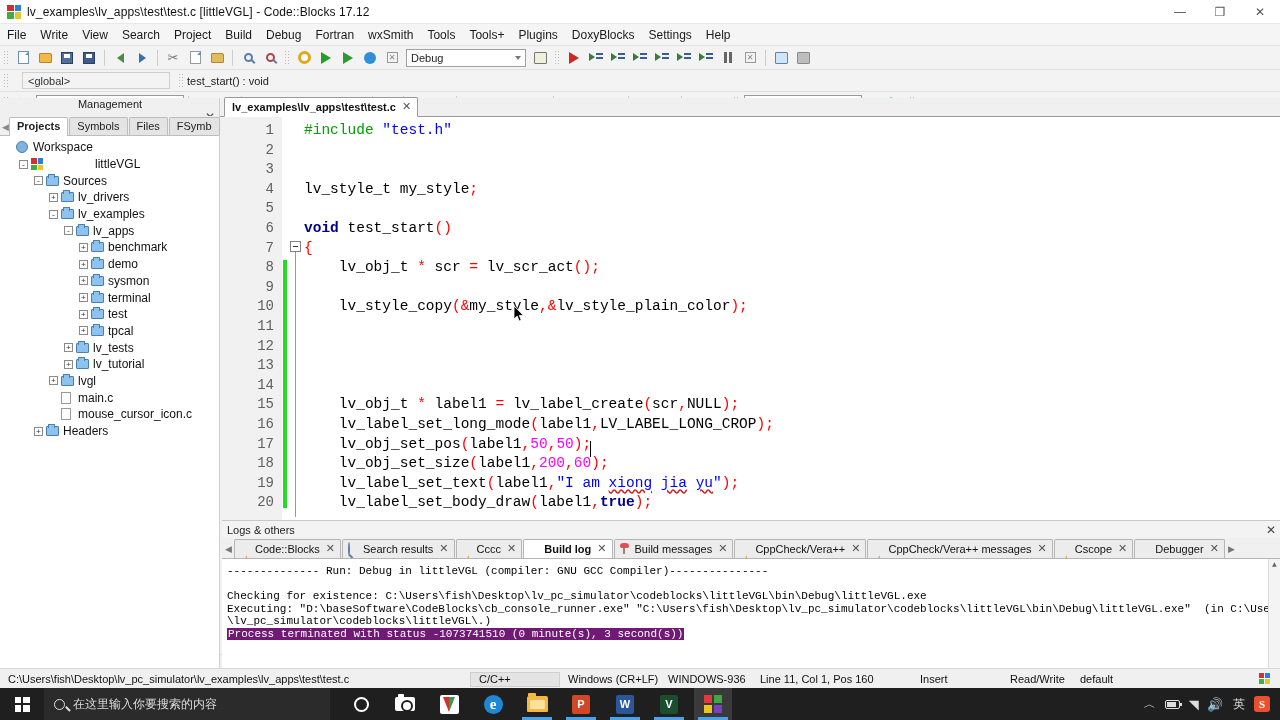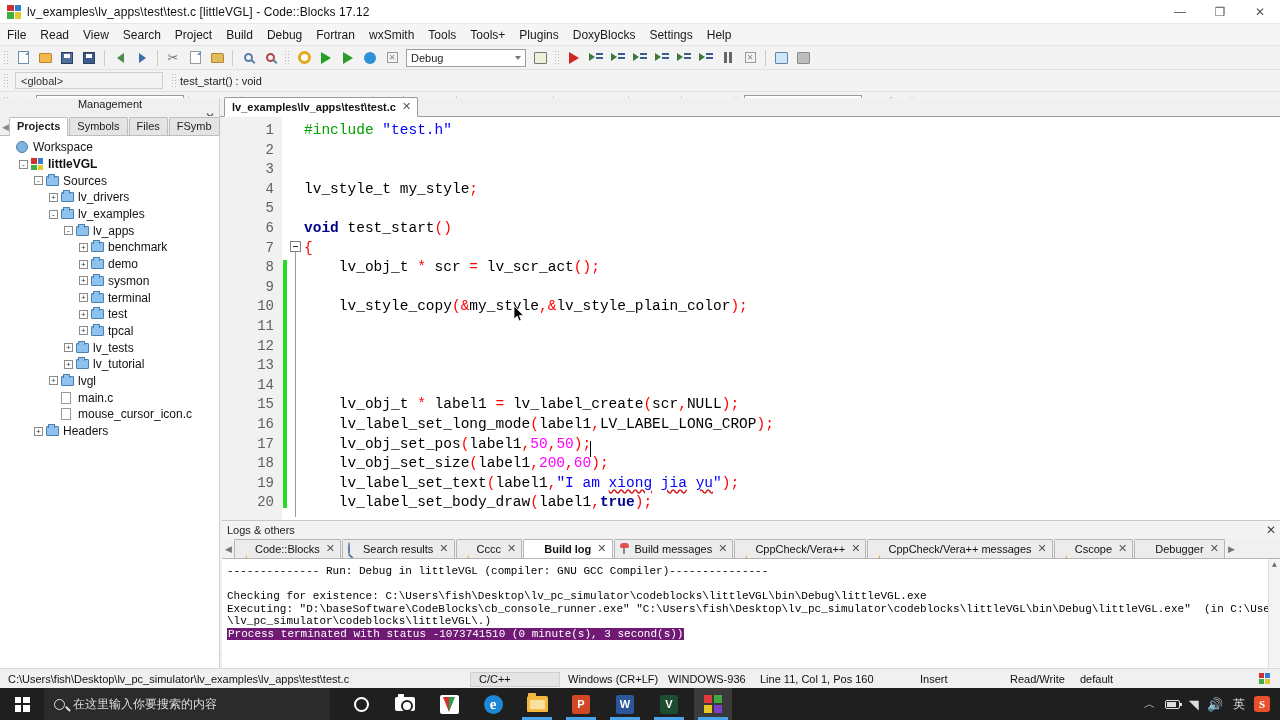--- a/index.html
+++ b/index.html
@@ -101,21 +101,21 @@
     width: 0; height: 0; border-style: solid;
     border-width: 4px 3.5px 0 3.5px; border-color: #777 transparent transparent transparent;
   }
   .scope-row {
     height: 22px; background: #f3f3f3; display: flex; align-items: center;
     border-bottom: 1px solid #e0e0e0;
   }
   .scope-combo {
     width: 148px; height: 17px; background: #f3f3f3; border: 1px solid #cfcfcf;
     display: flex; align-items: center; padding-left: 5px;
-    font-size: 11px; color: #333; position: relative; margin-left: 3px;
+    font-size: 11px; color: #333; position: relative; margin-left: 10px;
   }
   .scope-fn { margin-left: 18px; font-size: 11px; color: #222; }
   .find-input {
     width: 148px; height: 17px; background: #fff; border: 1px solid #9a9a9a;
     position: relative; margin-left: 2px;
   }
 
   
   .main { position: absolute; left: 0; top: 98px; right: 0; bottom: 52px; display: flex; }
 
@@ -146,21 +146,21 @@
   .exp.none { border: none; background: none; }
   .tico { width: 14px; height: 12px; margin-right: 3px; flex: 0 0 auto; display:flex;align-items:center; }
   .ws-ic { width: 12px; height: 12px; border-radius: 50%; background: #7fb3e0; border: 1px solid #4a7ea8; }
   .prj-ic { width: 12px; height: 12px; display:grid;grid-template-columns:1fr 1fr;grid-template-rows:1fr 1fr;gap:1px; }
   .prj-ic i:nth-child(1){background:#cf2f2f;} .prj-ic i:nth-child(2){background:#2f7fcf;}
   .prj-ic i:nth-child(3){background:#3faf3f;} .prj-ic i:nth-child(4){background:#dfc92f;}
   .f-ic { width: 13px; height: 10px; background: #8fc3ef; border: 1px solid #4a7fae; border-radius: 1px; position: relative; }
   .f-ic:before{content:'';position:absolute;left:1px;top:-3px;width:5px;height:3px;background:#8fc3ef;border:1px solid #4a7fae;border-bottom:none;border-radius:1px 1px 0 0;}
   .file-ic { width: 10px; height: 12px; background: #fff; border: 1px solid #9a9a9a; }
   .tlabel { color: #111; }
-  .tlabel.bold { font-weight: bold; }
+  .tlabel.bold { font-weight: normal; margin-left: 47px; }
 
   
   .editor-wrap { flex: 1; display: flex; flex-direction: column; background: #f3f3f3; min-width:0; }
   .ed-tabs { height: 19px; display: flex; align-items: flex-end; background: #f0f0f0;
              border-bottom: 1px solid #9a9a9a; padding-left: 4px; }
   .ed-tab {
     display: flex; align-items: center; gap: 6px;
     padding: 2px 6px 3px 7px; font-size: 11px; font-weight: bold; color: #111;
     background: #fff; border: 1px solid #9a9a9a; border-bottom: 1px solid #fff;
     border-radius: 2px 2px 0 0; position: relative; top: 1px;
@@ -325,21 +325,21 @@
     <span class="title-text">lv_examples\lv_apps\test\test.c [littleVGL] - Code::Blocks 17.12</span>
     <div class="win-btns">
       <div class="win-btn">—</div>
       <div class="win-btn">❐</div>
       <div class="win-btn close">✕</div>
     </div>
   </div>
 
   <div class="menubar">
     <div class="menu-item">File</div>
-    <div class="menu-item">Read</div>
+    <div class="menu-item">Write</div>
     <div class="menu-item">View</div>
     <div class="menu-item">Search</div>
     <div class="menu-item">Project</div>
     <div class="menu-item">Build</div>
     <div class="menu-item">Debug</div>
     <div class="menu-item">Fortran</div>
     <div class="menu-item">wxSmith</div>
     <div class="menu-item">Tools</div>
     <div class="menu-item">Tools+</div>
     <div class="menu-item">Plugins</div>

